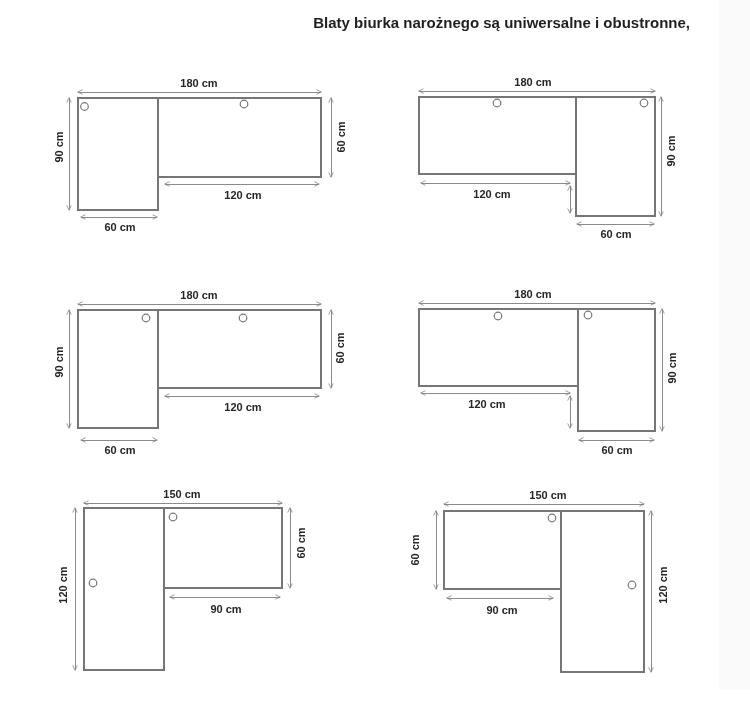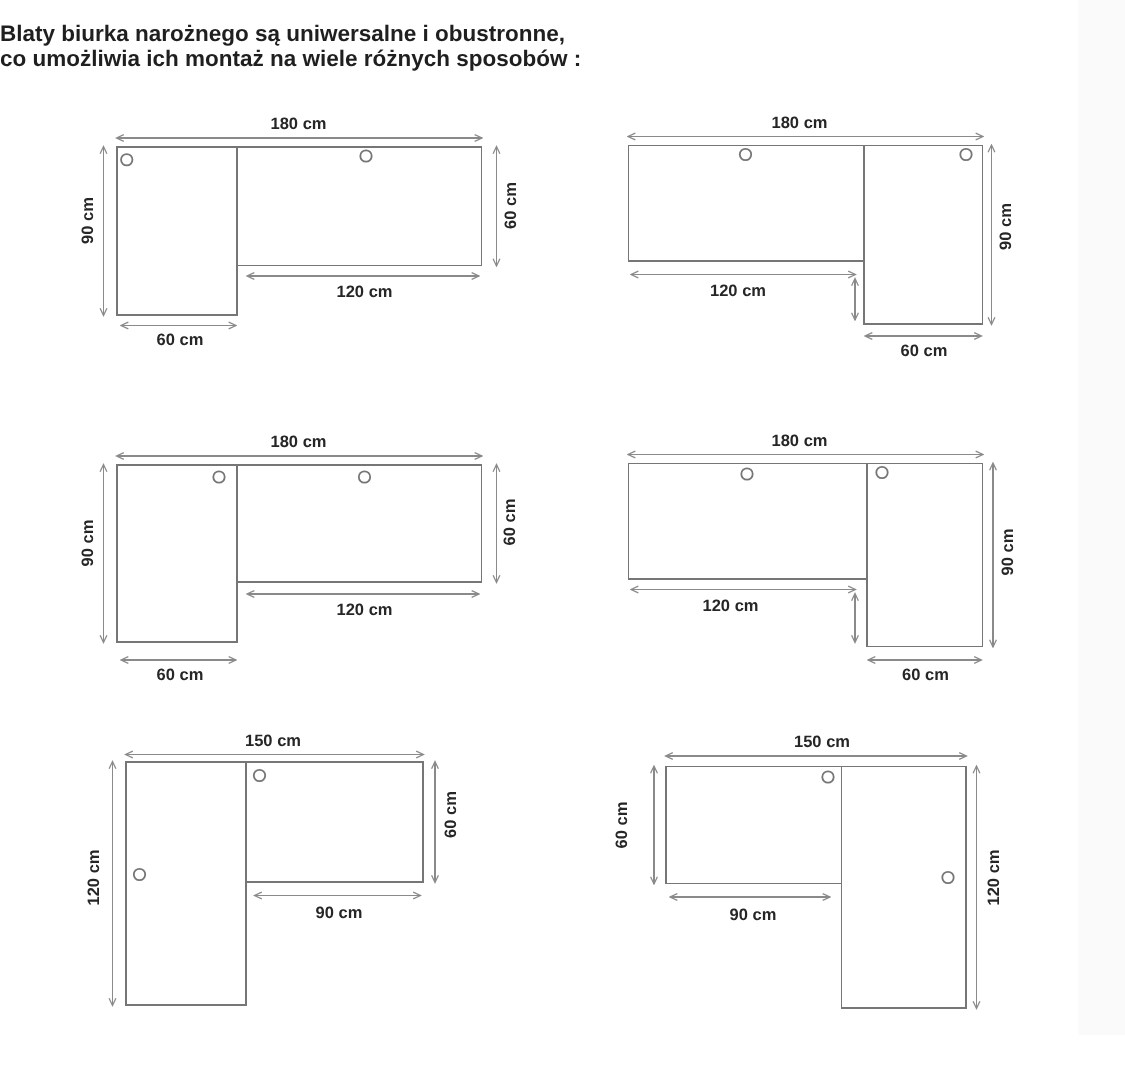--- a/index.html
+++ b/index.html
@@ -15,40 +15,40 @@
     width:750px;height:726px;position:relative;overflow:hidden;
     background:var(--bg);
     font-family:"Liberation Sans",sans-serif;
   }
   .edge-strip{
     position:absolute;left:719px;top:0;width:31px;height:690px;
     background:var(--strip);
   }
   .title{
     position:absolute;top:14px;left:0;width:690px;margin:0;
-    text-align:left;
+    text-align:right;
     font-size:15px;line-height:17px;font-weight:bold;
     color:var(--title-color);
   }
   #drawing{position:absolute;left:0;top:0;}
   .panel{fill:#ffffff;stroke:var(--panel-stroke);stroke-width:1.2;shape-rendering:crispEdges;}
   .hole{fill:none;stroke:var(--panel-stroke);stroke-width:1.2;}
   .dim{stroke:var(--dim-stroke);stroke-width:1;shape-rendering:crispEdges;}
   .dim-label{
     font-family:"Liberation Sans",sans-serif;
     font-size:11px;font-weight:bold;fill:var(--label-color);
     text-anchor:middle;dominant-baseline:central;
   }
 </style>
 </head>
 <body>
 
 <div class="edge-strip"></div>
 
-<h1 class="title"><span>Blaty biurka narożnego są uniwersalne i obustronne,</span><br><span>co umożliwia ich montaż na wiele różnych sposobów :</span></h1>
+<h1 class="title"><span>Blaty biurka narożnego są uniwersalne i obustronne,</span><br></h1>
 
 <svg id="drawing" width="750" height="726" viewBox="0 0 750 726">
   <defs>
     <marker id="arrow" viewBox="0 0 10 10" refX="8" refY="5" markerWidth="6.5" markerHeight="6.5" orient="auto-start-reverse">
       <path d="M1,1.5 L8.5,5 L1,8.5" fill="none" stroke="#8a8a8a" stroke-width="1.3"></path>
     </marker>
   </defs>
   <g id="diagrams">
       <g>
         <rect x="78" y="98" width="80" height="112" class="panel"></rect>

